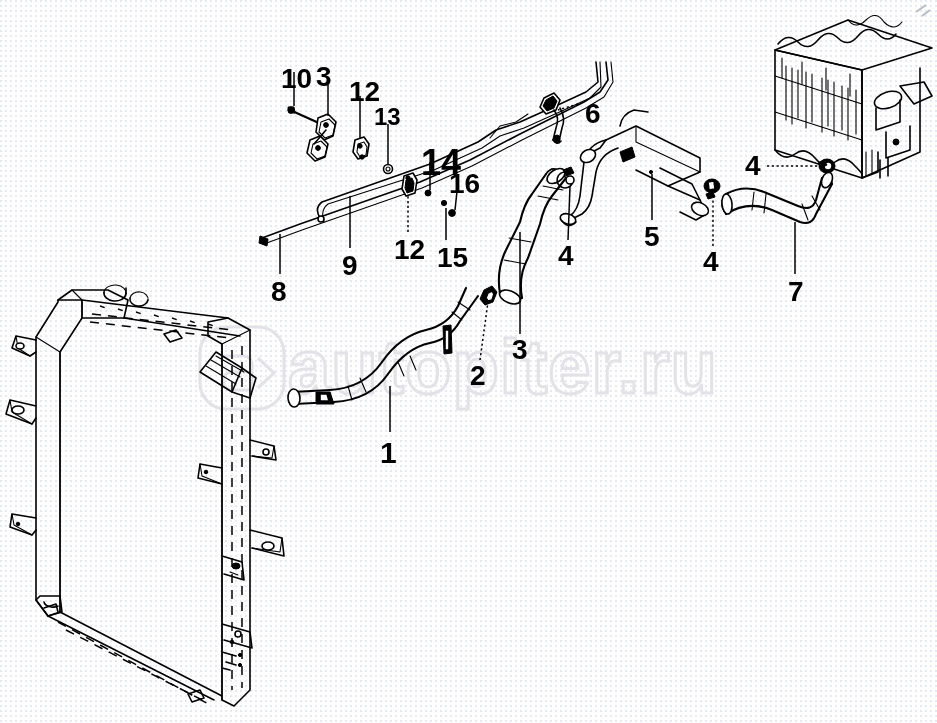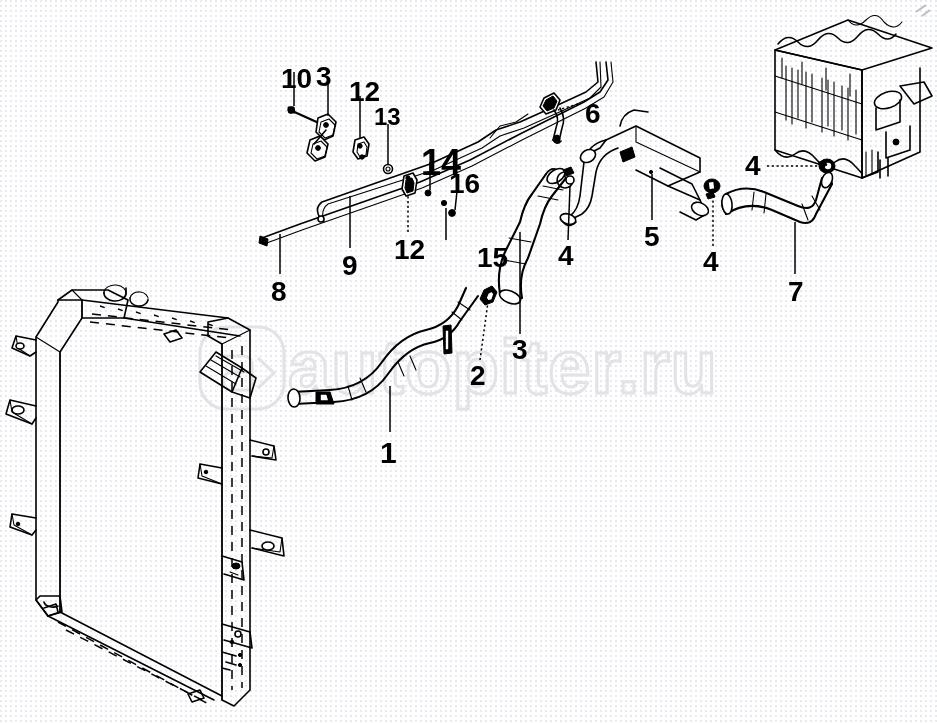--- a/index.html
+++ b/index.html
@@ -433,17 +433,17 @@
     <div class="callout" style="left:585px;top:100px;font-size:28px;">6</div>
     <div class="callout" style="left:788px;top:278px;font-size:28px;">7</div>
     <div class="callout" style="left:271px;top:278px;font-size:28px;">8</div>
     <div class="callout" style="left:342px;top:252px;font-size:28px;">9</div>
     <div class="callout" style="left:281px;top:52px;font-size:28px;margin-top:13px;">10</div>
     <div class="callout" style="left:316px;top:63px;font-size:28px;">3</div>
     <div class="callout" style="left:349px;top:78px;font-size:28px;">12</div>
     <div class="callout" style="left:394px;top:236px;font-size:28px;">12</div>
     <div class="callout" style="left:374px;top:105px;font-size:24px;">13</div>
     <div class="callout" style="left:421px;top:145px;font-size:36px;">14</div>
-    <div class="callout" style="left:437px;top:244px;font-size:28px;margin-left:40px;">15</div>
+    <div class="callout" style="left:437px;top:244px;font-size:28px;">15</div>
     <div class="callout" style="left:449px;top:170px;font-size:28px;">16</div>
   </div>
 
 </div>
 
 </body></html>

